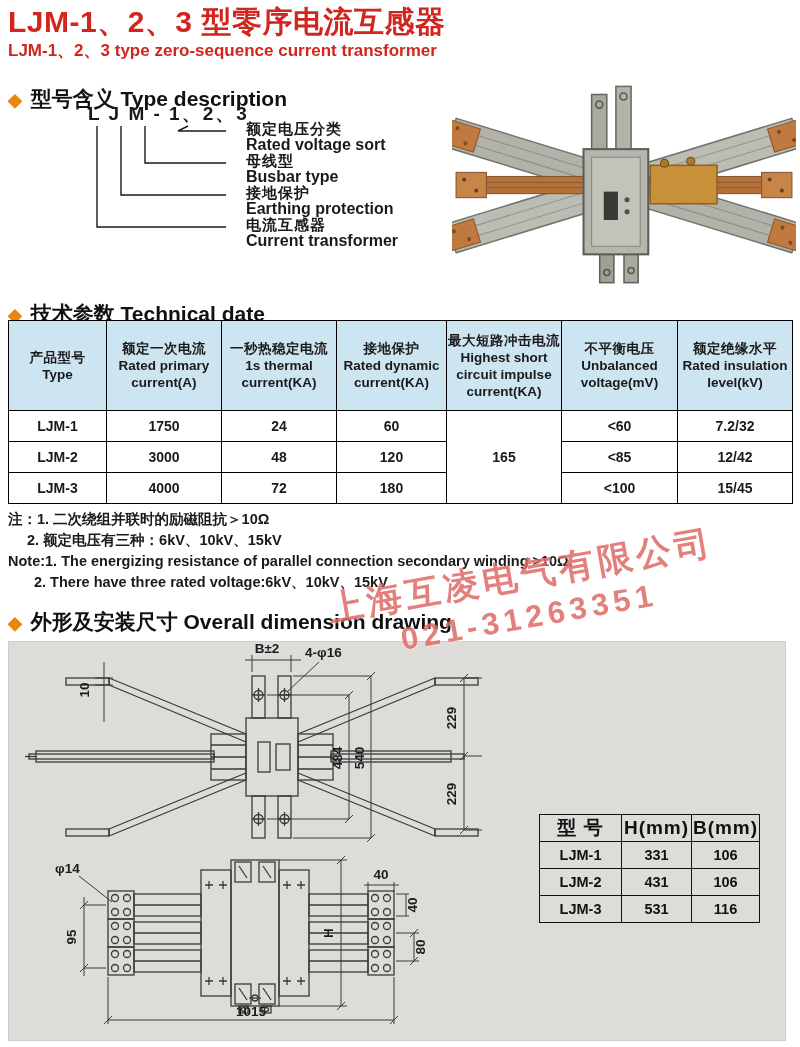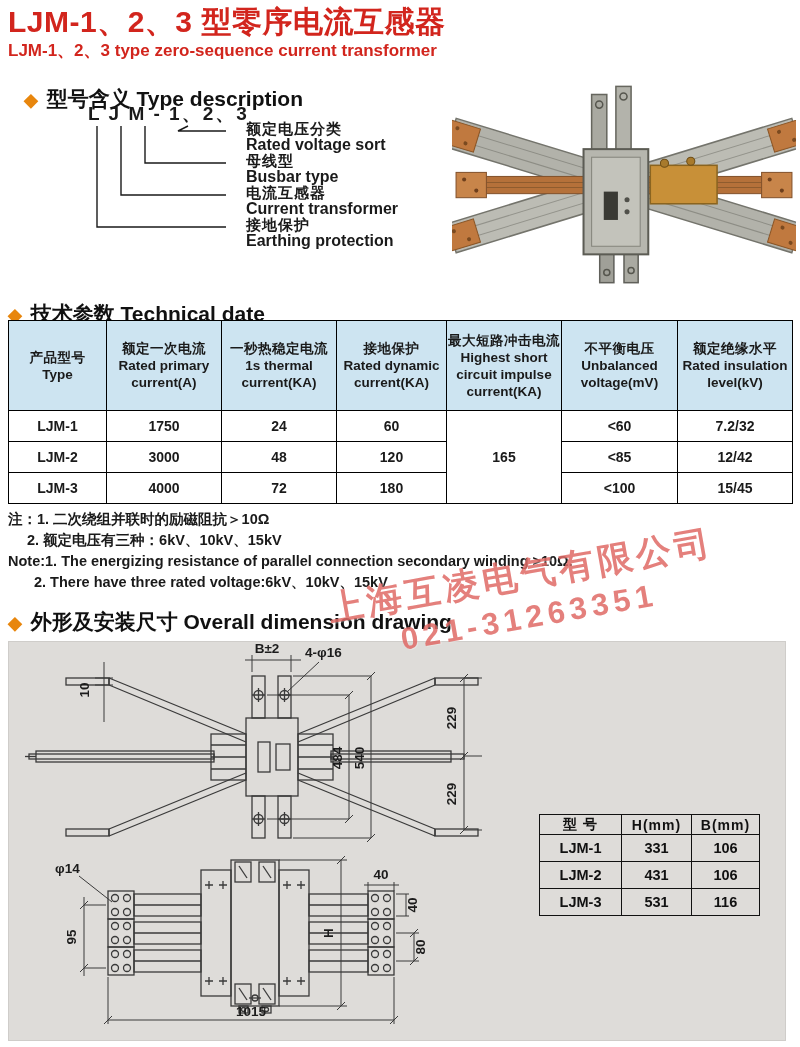--- a/index.html
+++ b/index.html
@@ -14,21 +14,21 @@
   .page-title {
     left:8px; top:2px; font-size:30px; font-weight:bold;
     color:var(--accent-red); letter-spacing:0.5px; white-space:nowrap;
   }
   .page-subtitle {
     left:8px; top:39px; font-size:17px; font-weight:bold;
     color:var(--accent-red); white-space:nowrap;text-align:right;
   }
   .sec-heading { font-size:21px; font-weight:bold; color:#111; white-space:nowrap; }
   .sec-heading .diamond { color:var(--diamond-orange); font-size:18px; margin-right:3px; }
-  #h-type { left:24px; top:85px; }
+  #h-type { left:8px; top:85px; }
   #h-tech { left:8px; top:300px; }
   #h-dim  { left:8px; top:608px; }
 
   
   .type-diagram { left:88px; top:101px; width:395px; height:168px; }
   .type-code { position:absolute; left:0; top:0; font-size:19px; font-weight:bold; letter-spacing:2px; white-space:nowrap; }
   .diagram-lines { position:absolute; left:0; top:0; }
   .type-labels { position:absolute; left:142px; top:20px; }
   .label-pair { height:32px;margin-left:16px; }
   .label-pair .cn { font-size:15px; font-weight:bold; line-height:16px; letter-spacing:1px; }
@@ -70,21 +70,21 @@
 
   
   .size-table {
     position:absolute; left:530px; top:172px; width:220px;
     border-collapse:collapse; table-layout:fixed;
   }
   .size-table th, .size-table td {
     border:1.6px solid #111; text-align:center; font-weight:bold; color:#111;
     background:transparent;
   }
-  .size-table th { height:20px; font-size:14px; letter-spacing:1px; }
+  .size-table th { height:20px; font-size:19px; letter-spacing:1px; }
   .size-table td { height:27px; font-size:14.5px; }
 
   
   .watermark {
     left:332px; top:586px; width:520px; z-index:50; pointer-events:none;
     transform:rotate(-10deg); transform-origin:0 50%;
     color:var(--watermark-red); opacity:0.85; font-weight:bold;
   }
   .watermark .wm1 { font-size:35px; letter-spacing:4px; white-space:nowrap;
     text-shadow:1px 1px 0 rgba(255,255,255,0.35); }
@@ -116,26 +116,26 @@
   <div class="type-labels">
     <div class="label-pair">
       <div class="cn">额定电压分类</div>
       <div class="en">Rated voltage sort</div>
     </div>
     <div class="label-pair">
       <div class="cn">母线型</div>
       <div class="en">Busbar type</div>
     </div>
     <div class="label-pair">
+      <div class="cn">接地保护</div>
+      <div class="en">Earthing protection</div>
+    </div>
+    <div class="label-pair">
       <div class="cn">电流互感器</div>
       <div class="en">Current transformer</div>
-    </div>
-    <div class="label-pair">
-      <div class="cn">接地保护</div>
-      <div class="en">Earthing protection</div>
     </div>
   </div>
 </div>
 
 <svg class="abs product-photo" width="344" height="218" viewBox="0 0 340 215">
   <rect x="0" y="0" width="340" height="215" fill="#ffffff"></rect>
 
   <g transform="rotate(17 170 112)">
     <rect x="-8" y="97" width="356" height="30" fill="#b2b2aa" stroke="#74746c" stroke-width="1.5"></rect>
     <line x1="-8" y1="107" x2="348" y2="107" stroke="#8d8d85" stroke-width="1"></line>

